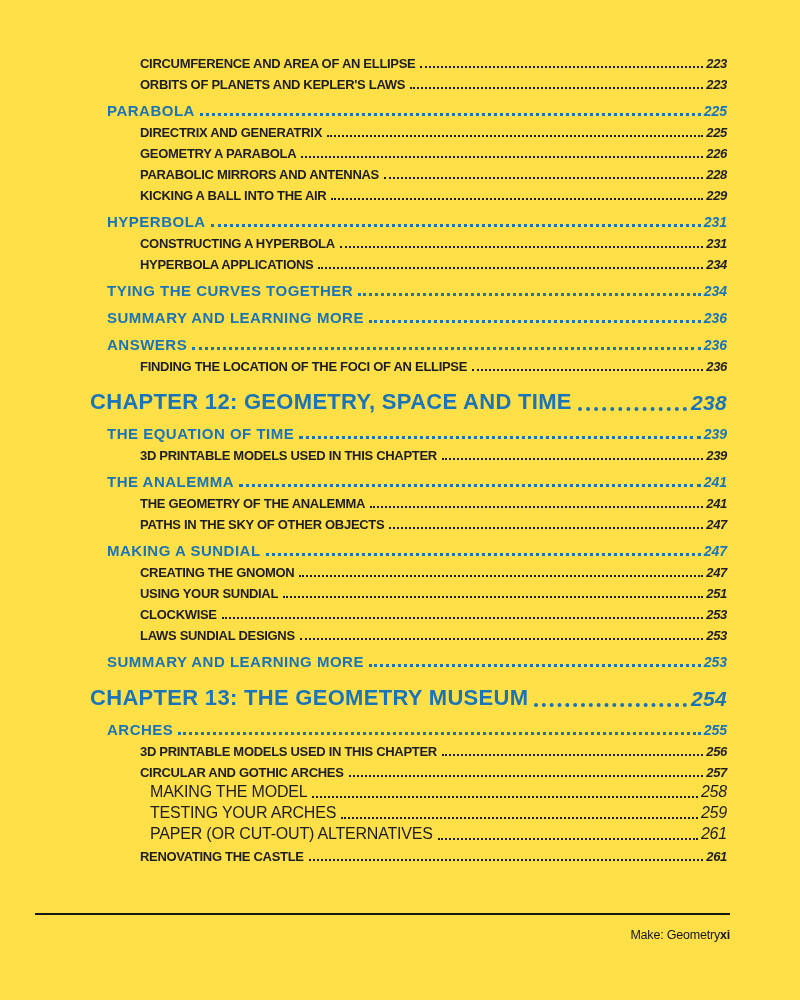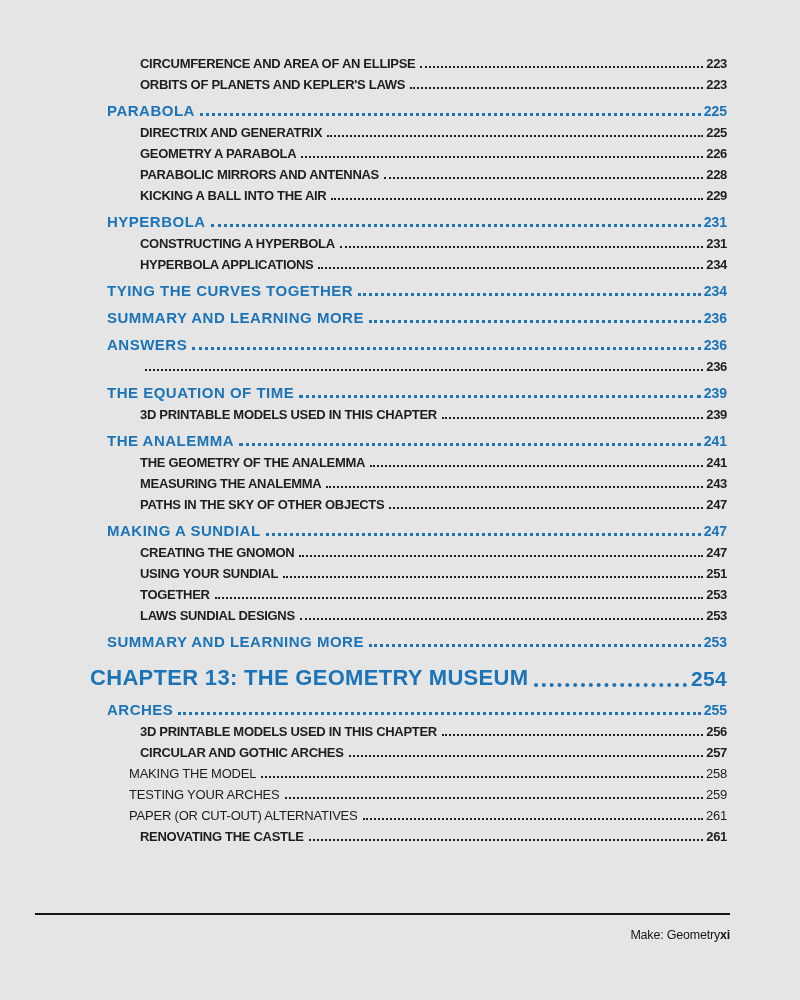--- a/index.html
+++ b/index.html
@@ -11,21 +11,21 @@
     width: 800px;
     height: 1000px;
     position: relative;
     font-family: "Liberation Sans", sans-serif;
     color: var(--text-black, #1d1d1f);
     overflow: hidden;
   }
   .page {
     position: absolute;
     inset: 0;
-    background: #e5e5e5;
+    background: #fde047;
   }
   .toc {
     position: absolute;
     top: 50px;
     left: 90px;
     right: 73px;
   }
   .row {
     display: flex;
     align-items: flex-end;
@@ -35,34 +35,35 @@
     white-space: nowrap;
   }
   .row .leader {
     flex: 1 1 auto;
     min-width: 14px;
     border-bottom: 2px dotted currentColor;
     margin: 0 3px 3px 5px;
   }
   .row .pagenum {
     white-space: nowrap;
+    font-style: italic;
   }
   
   .row.l2 {
     height: 21px;
     margin-left: 50px;
     font-size: 13px;
     font-weight: 700;
     letter-spacing: -0.3px;
   }
   
   .row.l3 {
     height: 21px;
-    margin-left: 39px;
-    font-size: 13px;
+    margin-left: 60px;
+    font-size: 16px;
     font-weight: 400;
     letter-spacing: -0.2px;
   }
   
   .row.l1 {
     height: 22px;
     margin-top: 5px;
     margin-left: 17px;
     font-size: 15px;
     font-weight: 700;
@@ -176,23 +177,29 @@
         <span class="label">SUMMARY AND LEARNING MORE</span>
         <span class="leader"></span>
         <span class="pagenum">236</span>
       </div>
       <div class="row l1">
         <span class="label">ANSWERS</span>
         <span class="leader"></span>
         <span class="pagenum">236</span>
       </div>
       <div class="row l2">
+        <span class="label">FINDING THE LOCATION OF THE FOCI OF AN ELLIPSE</span>
         <span class="leader"></span>
         <span class="pagenum">236</span>
       </div>
+      <div class="row chapter">
+        <span class="label">CHAPTER 12: GEOMETRY, SPACE AND TIME</span>
+        <span class="leader"></span>
+        <span class="pagenum">238</span>
+      </div>
       <div class="row l1">
         <span class="label">THE EQUATION OF TIME</span>
         <span class="leader"></span>
         <span class="pagenum">239</span>
       </div>
       <div class="row l2">
         <span class="label">3D PRINTABLE MODELS USED IN THIS CHAPTER</span>
         <span class="leader"></span>
         <span class="pagenum">239</span>
       </div>
@@ -200,46 +207,41 @@
         <span class="label">THE ANALEMMA</span>
         <span class="leader"></span>
         <span class="pagenum">241</span>
       </div>
       <div class="row l2">
         <span class="label">THE GEOMETRY OF THE ANALEMMA</span>
         <span class="leader"></span>
         <span class="pagenum">241</span>
       </div>
       <div class="row l2">
-        <span class="label">MEASURING THE ANALEMMA</span>
-        <span class="leader"></span>
-        <span class="pagenum">243</span>
-      </div>
-      <div class="row l2">
         <span class="label">PATHS IN THE SKY OF OTHER OBJECTS</span>
         <span class="leader"></span>
         <span class="pagenum">247</span>
       </div>
       <div class="row l1">
         <span class="label">MAKING A SUNDIAL</span>
         <span class="leader"></span>
         <span class="pagenum">247</span>
       </div>
       <div class="row l2">
         <span class="label">CREATING THE GNOMON</span>
         <span class="leader"></span>
         <span class="pagenum">247</span>
       </div>
       <div class="row l2">
         <span class="label">USING YOUR SUNDIAL</span>
         <span class="leader"></span>
         <span class="pagenum">251</span>
       </div>
       <div class="row l2">
-        <span class="label">TOGETHER</span>
+        <span class="label">CLOCKWISE</span>
         <span class="leader"></span>
         <span class="pagenum">253</span>
       </div>
       <div class="row l2">
         <span class="label">LAWS SUNDIAL DESIGNS</span>
         <span class="leader"></span>
         <span class="pagenum">253</span>
       </div>
       <div class="row l1">
         <span class="label">SUMMARY AND LEARNING MORE</span>

